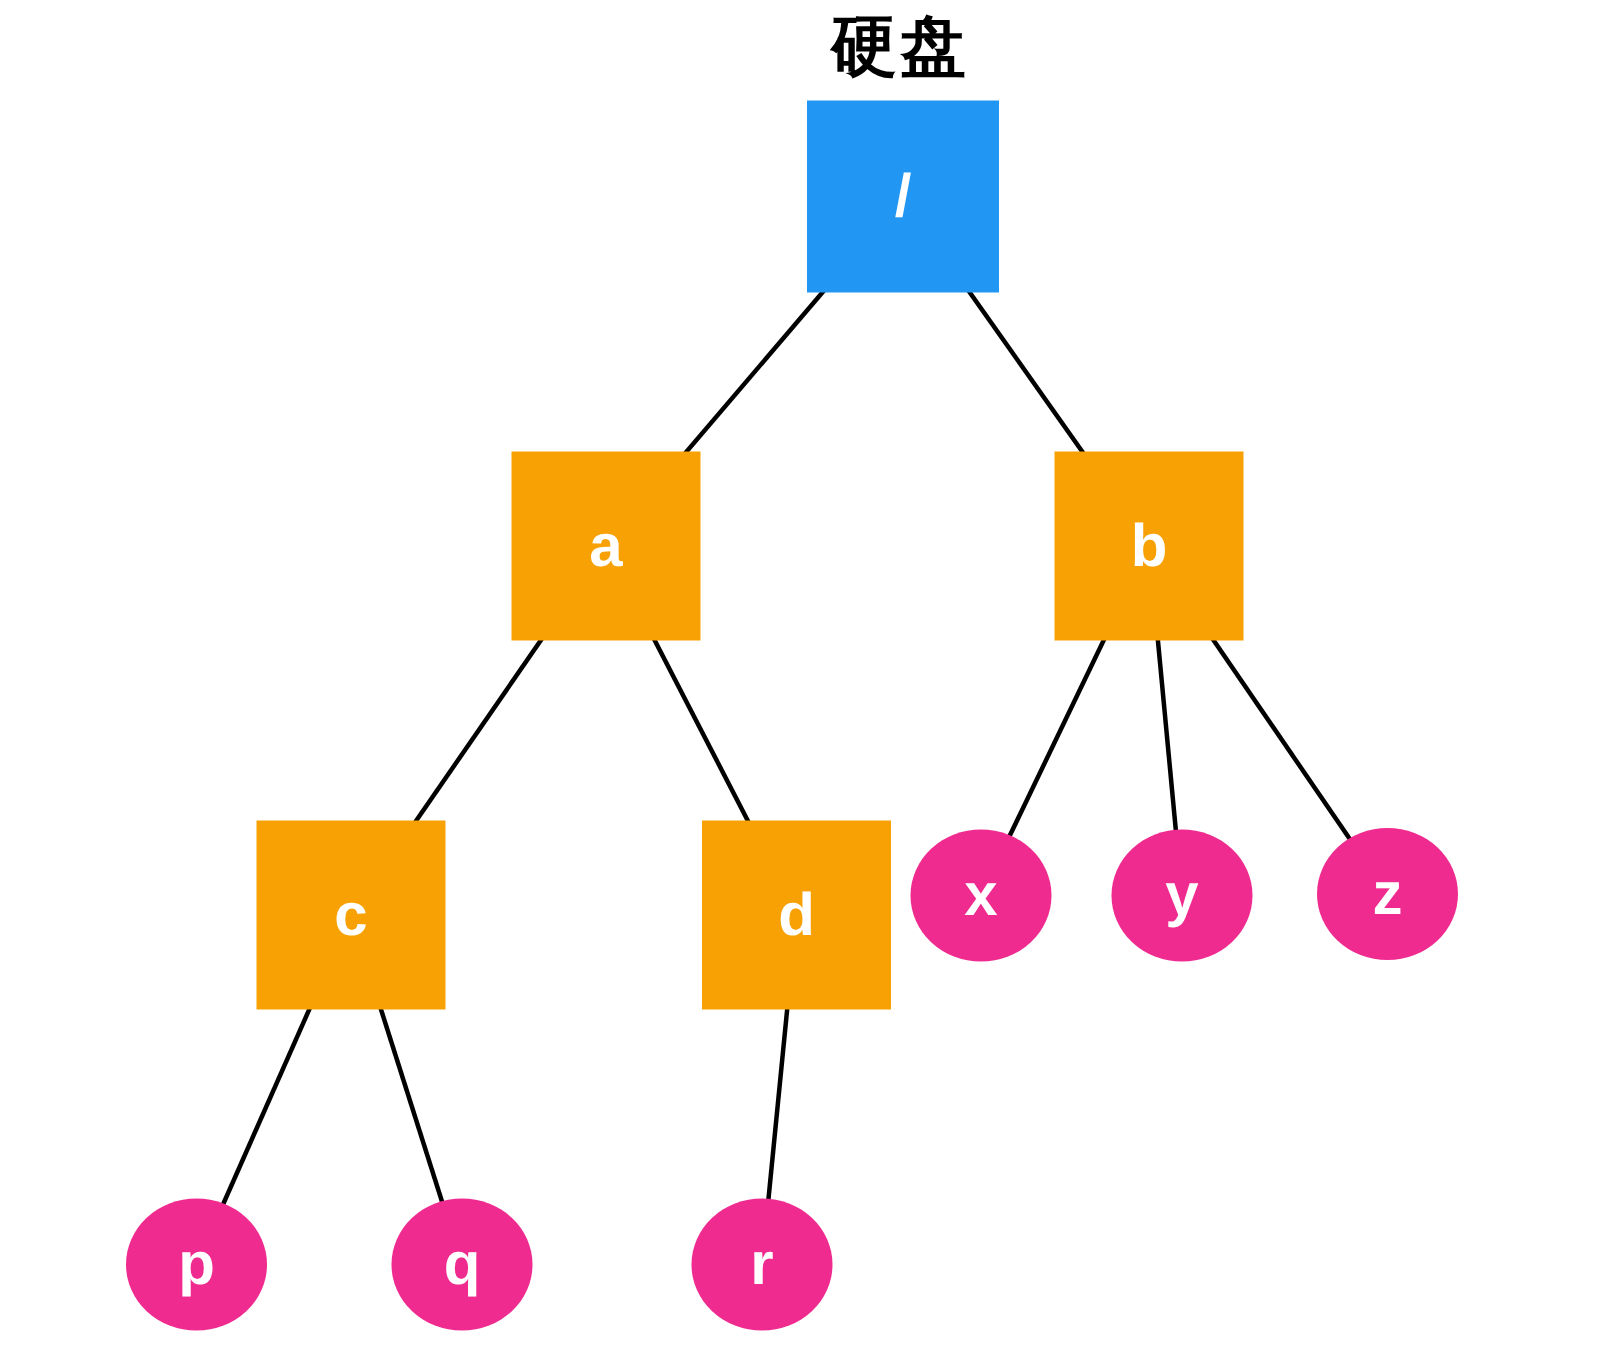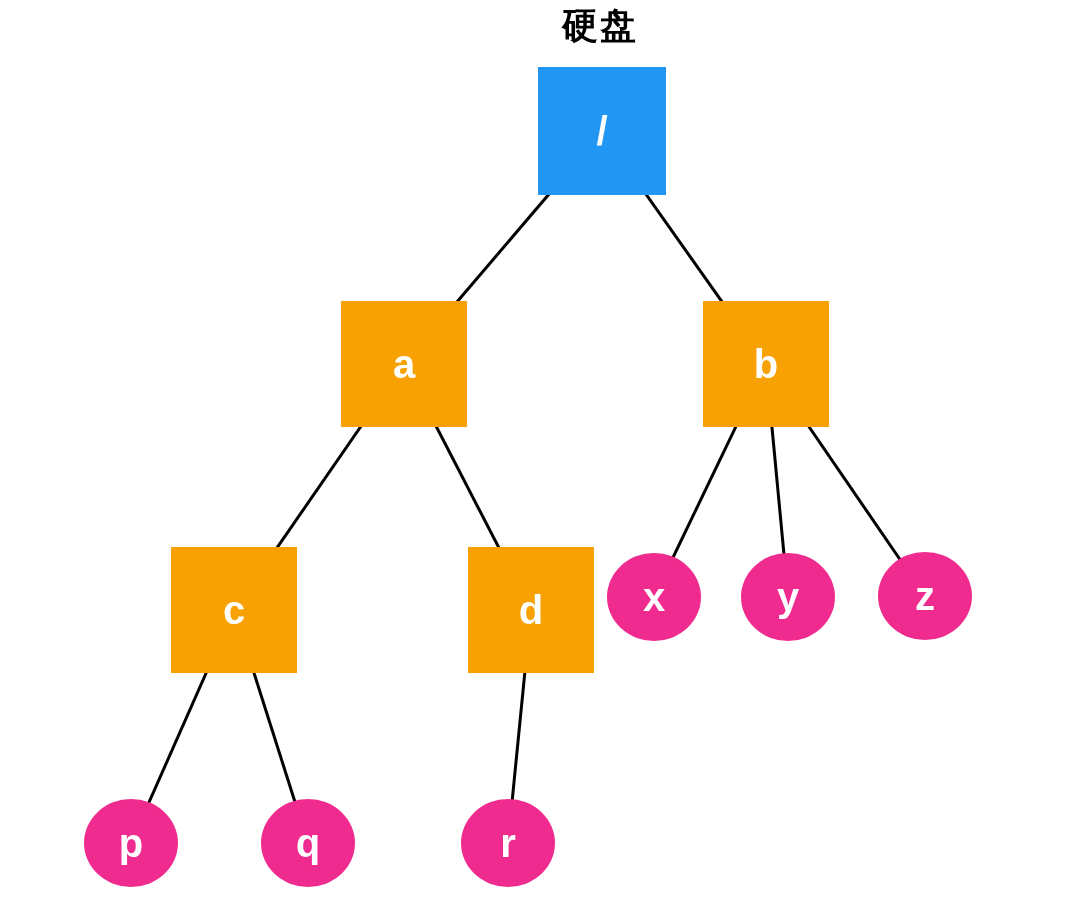--- a/index.html
+++ b/index.html
@@ -14,21 +14,21 @@
     height: 903px;
     background: #ffffff;
     overflow: hidden;
   }
   .title {
     position: absolute;
     left: 480px;
     top: 2px;
     width: 240px;
     text-align: center;
-    font-size: 36px;
+    font-size: 44px;
     font-weight: 600;
     color: #000000;
     letter-spacing: 2px;
   }
   .edges {
     position: absolute;
     left: 0;
     top: 0;
     width: 1080px;
     height: 903px;

